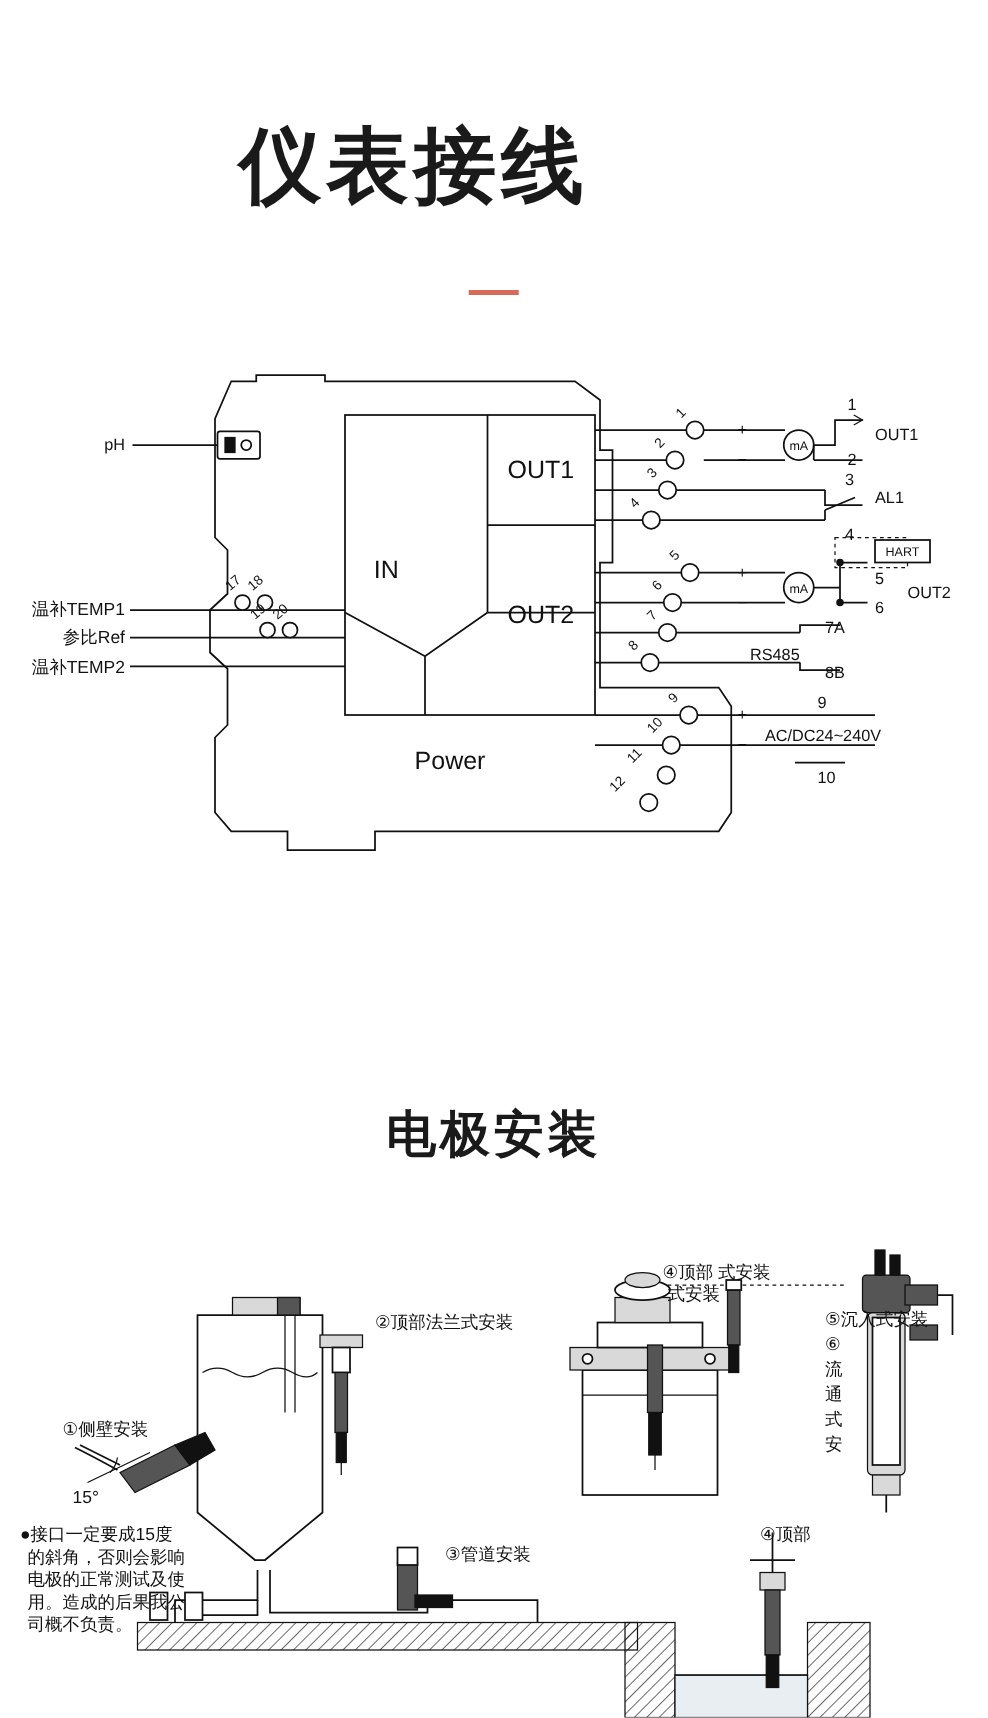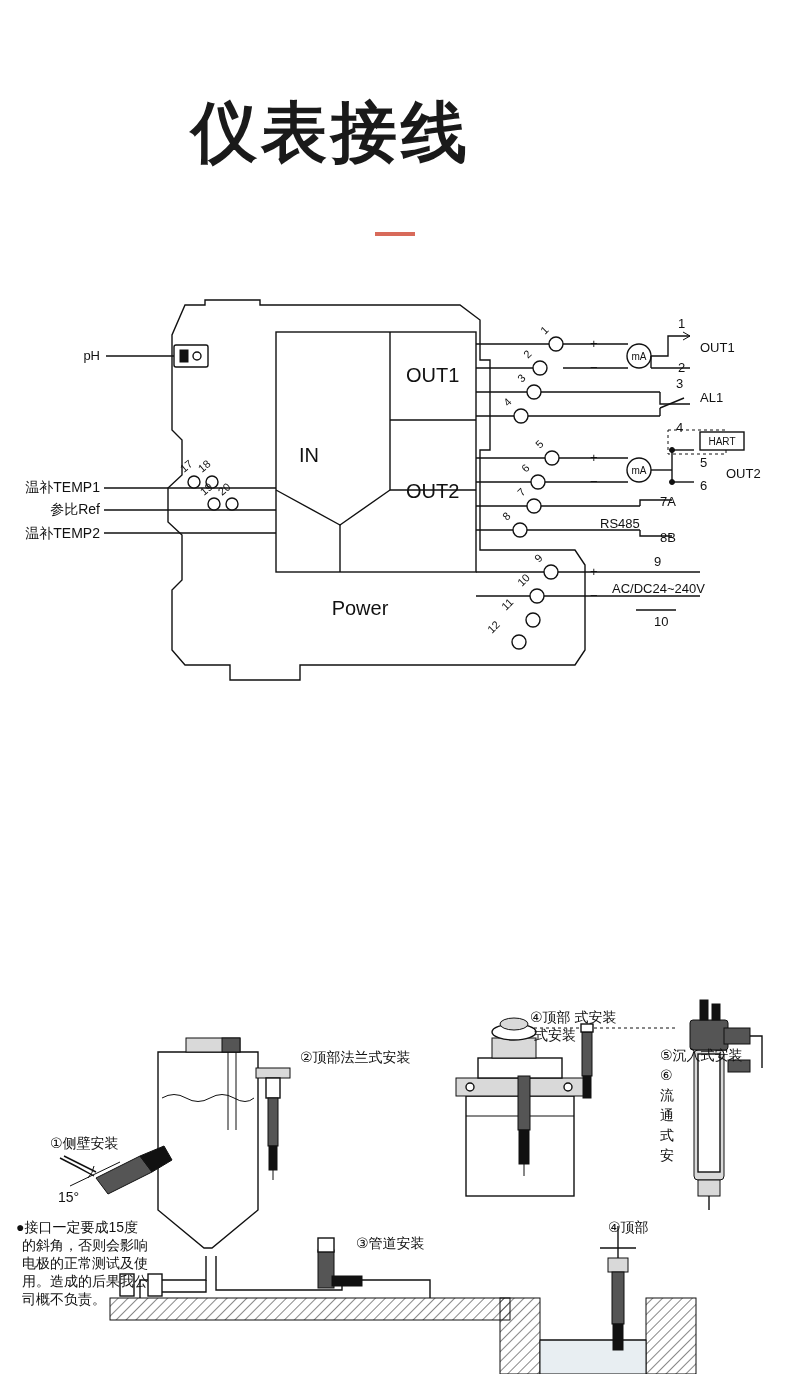--- a/index.html
+++ b/index.html
@@ -188,20 +188,21 @@
     <text class="lbl" x="590" y="286">+</text>
     <text class="lbl" x="590" y="310">−</text>
     <line class="ln" x1="558" y1="282" x2="700" y2="282"></line>
     <line class="ln" x1="544" y1="306" x2="700" y2="306"></line>
     <text class="lbl" x="654" y="276">9</text>
     <text class="lbl" x="654" y="336">10</text>
     <line class="ln" x1="636" y1="320" x2="676" y2="320"></line>
     <text class="lbl" x="612" y="303">AC/DC24~240V</text>
   </svg>
 
+  <div class="title-sec2">电极安装</div>
 
   <svg class="elec-svg" viewBox="0 0 790 394">
     <defs>
       <pattern id="hatch" width="7" height="7" patternUnits="userSpaceOnUse" patternTransform="rotate(45)">
         <line x1="0" y1="0" x2="0" y2="7" stroke="#111" stroke-width="1"></line>
       </pattern>
     </defs>
 
     <rect x="110" y="318" width="400" height="22" fill="url(#hatch)" stroke="#111" stroke-width="1"></rect>
     <rect x="500" y="318" width="40" height="76" fill="url(#hatch)" stroke="#111" stroke-width="1"></rect>

